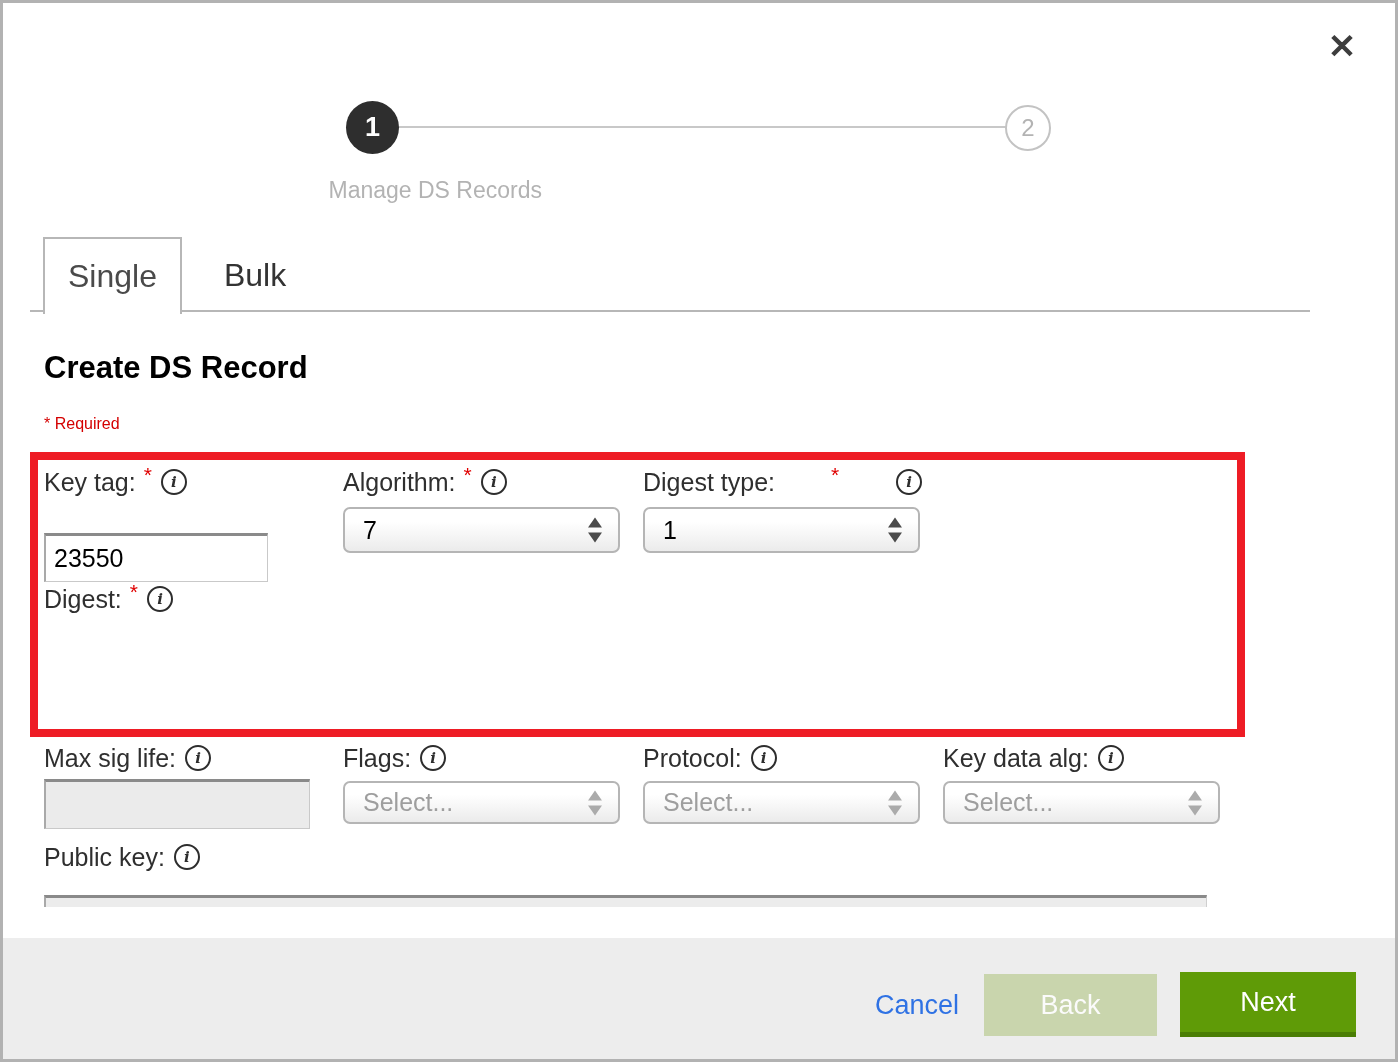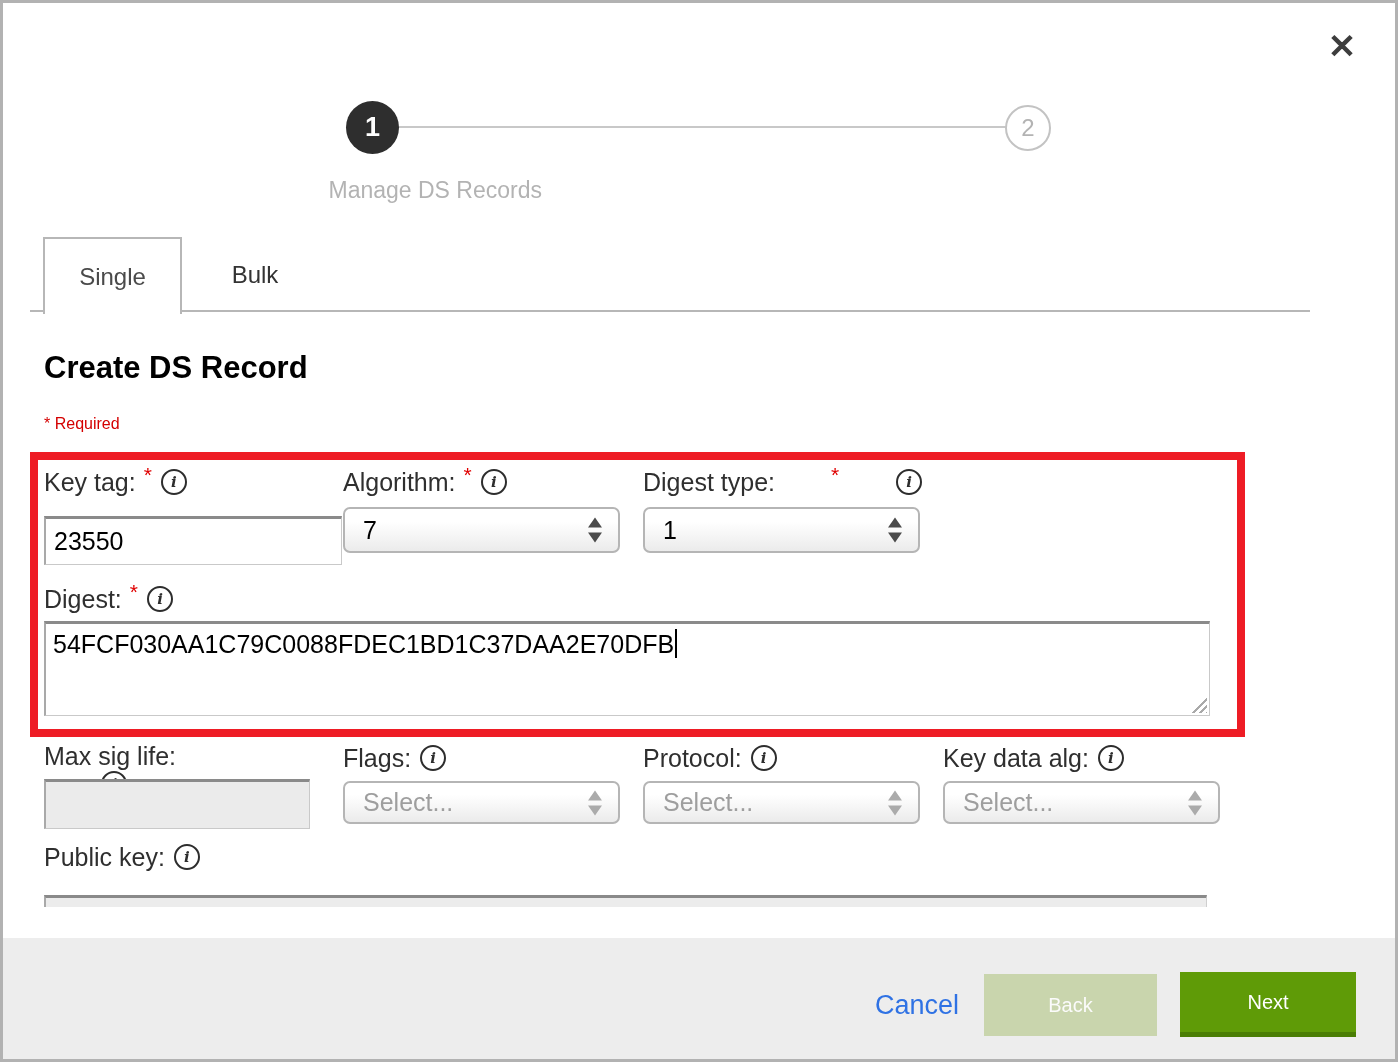--- a/index.html
+++ b/index.html
@@ -31,21 +31,21 @@
   .step-1 { left:346px; top:101px; width:53px; height:53px; background:#2e2e2e; color:#fff; font-size:27px; font-weight:bold; }
   .step-2 { left:1005px; top:105px; width:42px; height:42px; background:#fff; border:2px solid #c3c3c3; color:#b3b3b3; font-size:24px; }
   .step-label { width:340px; text-align:right; color:#b3b3b3; font-size:23px; }
   .step-label-1 { left:202px; top:177px; }
   .step-label-2 { left:857px; top:177px; }
 
   
   .tab-baseline { left:30px; top:310px; width:1280px; height:2px; background:#b7b7b7; z-index:1; }
   .tab {
     display:flex; align-items:center; justify-content:center;
-    font-size:24px; cursor:pointer;
+    font-size:32px; cursor:pointer;
   }
   .tab-single {
     left:43px; top:237px; width:139px; height:77px;
     background:#fff; border:2px solid #b7b7b7; border-bottom:none;
     color:#4a4a4a; z-index:2; box-sizing:border-box;
   }
   .tab-bulk { left:182px; top:239px; width:146px; height:72px; color:#333; }
 
   .title { left:44px; top:350px; font-size:31px; font-weight:bold; color:#000; }
   .required-note { left:44px; top:415px; font-size:16px; color:#d40000; }
@@ -105,44 +105,44 @@
     position:absolute; right:2px; bottom:2px; width:17px; height:17px;
     background:repeating-linear-gradient(135deg, transparent 0 3px, #a9a9a9 3px 5px);
     clip-path:polygon(100% 0, 100% 100%, 0 100%);
   }
 
   
   .lr-keytag      { left:44px;  top:466px; }
   .lr-algorithm   { left:343px; top:466px; }
   .lr-digesttype  { left:643px; top:466px;gap:48px; }
   .lr-digest      { left:44px;  top:583px; }
-  .lr-maxsiglife  { left:44px;  top:742px;flex-direction:column; }
+  .lr-maxsiglife  { left:44px;  top:742px; }
   .lr-flags       { left:343px; top:742px; }
   .lr-protocol    { left:643px; top:742px; }
   .lr-keydataalg  { left:943px; top:742px;justify-content:flex-end; }
   .lr-publickey   { left:44px;  top:841px; }
 
-  .keytag-input     { left:44px;  top:516px; width:298px; height:49px; }
+  .keytag-input     { left:44px;  top:533px; width:224px; height:49px; }
   .algorithm-select { left:343px; top:507px; width:277px; height:46px; }
   .digesttype-select{ left:643px; top:507px; width:277px; height:46px; }
   .digest-textarea  { left:44px;  top:621px; width:1166px; height:95px; }
   .maxsiglife-input { left:44px;  top:779px; width:266px; height:50px; }
   .flags-select     { left:343px; top:781px; width:277px; height:43px; }
   .protocol-select  { left:643px; top:781px; width:277px; height:43px; }
   .keydataalg-select{ left:943px; top:781px; width:277px; height:43px; }
   .publickey-textarea {
     left:44px; top:895px; width:1163px; height:12px; box-sizing:border-box;
     background:#ececec; border-top:3px solid #8a8a8a;
     border-left:2px solid #a9a9a9; border-right:1px solid #cfcfcf;
   }
 
   
   .footer { left:3px; right:3px; top:938px; bottom:3px; background:#ededed; }
   .cancel-link { position:absolute; left:872px; top:52px; font-size:27px; color:#2f72e4; cursor:pointer; }
-  .btn { position:absolute; display:flex; align-items:center; justify-content:center; font-size:20px; cursor:pointer; box-sizing:border-box; }
+  .btn { position:absolute; display:flex; align-items:center; justify-content:center; font-size:27px; cursor:pointer; box-sizing:border-box; }
   .btn-back { left:981px; top:36px; width:173px; height:62px; background:#c9d5ad; color:#fbfbfb; cursor:default; }
   .btn-next { left:1177px; top:34px; width:176px; height:65px; background:#5f9b07; border-bottom:5px solid #4a7d04; color:#fff; }
 </style>
 </head>
 <body>
 
 <div class="page">
 
   <div class="abs close">✕</div>
 
@@ -190,24 +190,20 @@
         <span class="tri-up"></span>
         <span class="tri-down"></span>
       </span>
   </div>
 
   <div class="abs label-row lr-digest">
     <span class="txt">Digest:</span>
     <span class="req">*</span>
     <span class="info-icon">i</span>
   </div>
-  <div class="abs textarea digest-textarea">
-    <span>54FCF030AA1C79C0088FDEC1BD1C37DAA2E70DFB</span><span class="caret"></span>
-    <span class="resize-handle"></span>
-  </div>
 
   <div class="abs label-row lr-maxsiglife">
     <span class="txt">Max sig life:</span>
     <span class="info-icon">i</span>
   </div>
   <div class="abs label-row lr-flags">
     <span class="txt">Flags:</span>
     <span class="info-icon">i</span>
   </div>
   <div class="abs label-row lr-protocol">

